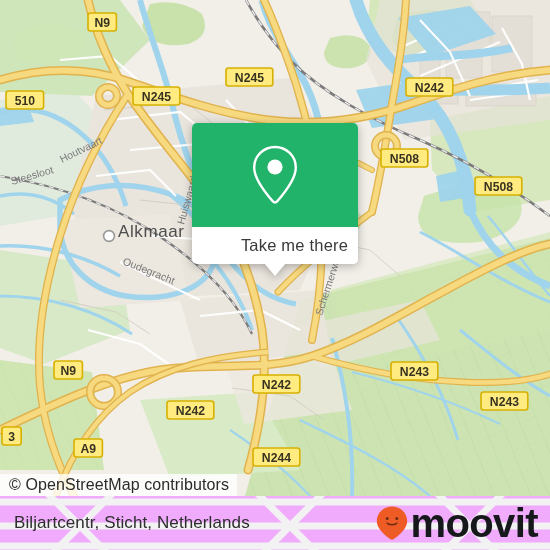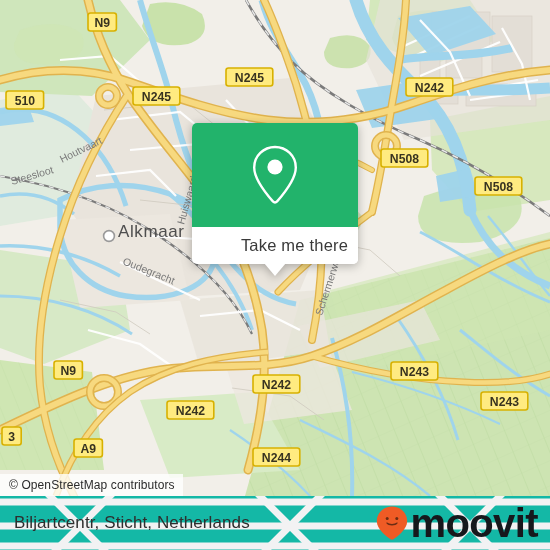--- a/index.html
+++ b/index.html
@@ -26,21 +26,21 @@
   #map svg { display: block; }
 
   
   #attribution {
     position: absolute;
     left: 0; bottom: 0;
     height: 22px;
     padding: 0 8px 0 9px;
     display: flex; align-items: center;
     background: rgba(255,255,255,0.78);
-    font-size: 12px;
+    font-size: 16px;
     color: #2b2b2b;
     letter-spacing: 0.1px;
     white-space: nowrap;
   }
 
   
   #callout {
     position: absolute;
     left: 192px; top: 123px;
     width: 166px;
@@ -78,21 +78,21 @@
     border-left: 11px solid transparent;
     border-right: 11px solid transparent;
     border-top: 13px solid #ffffff;
   }
 
   
   #bottombar {
     position: absolute;
     left: 0; top: 496px;
     width: 550px; height: 54px;
-    background: #14b8a6;
+    background: #f0abfc;
     overflow: hidden;
   }
   #bottombar-watermark {
     position: absolute; left: 0; top: 0;
     width: 550px; height: 54px;
     opacity: 1;
   }
   #place-title {
     position: absolute;
     left: 14px; top: 0; height: 54px;

